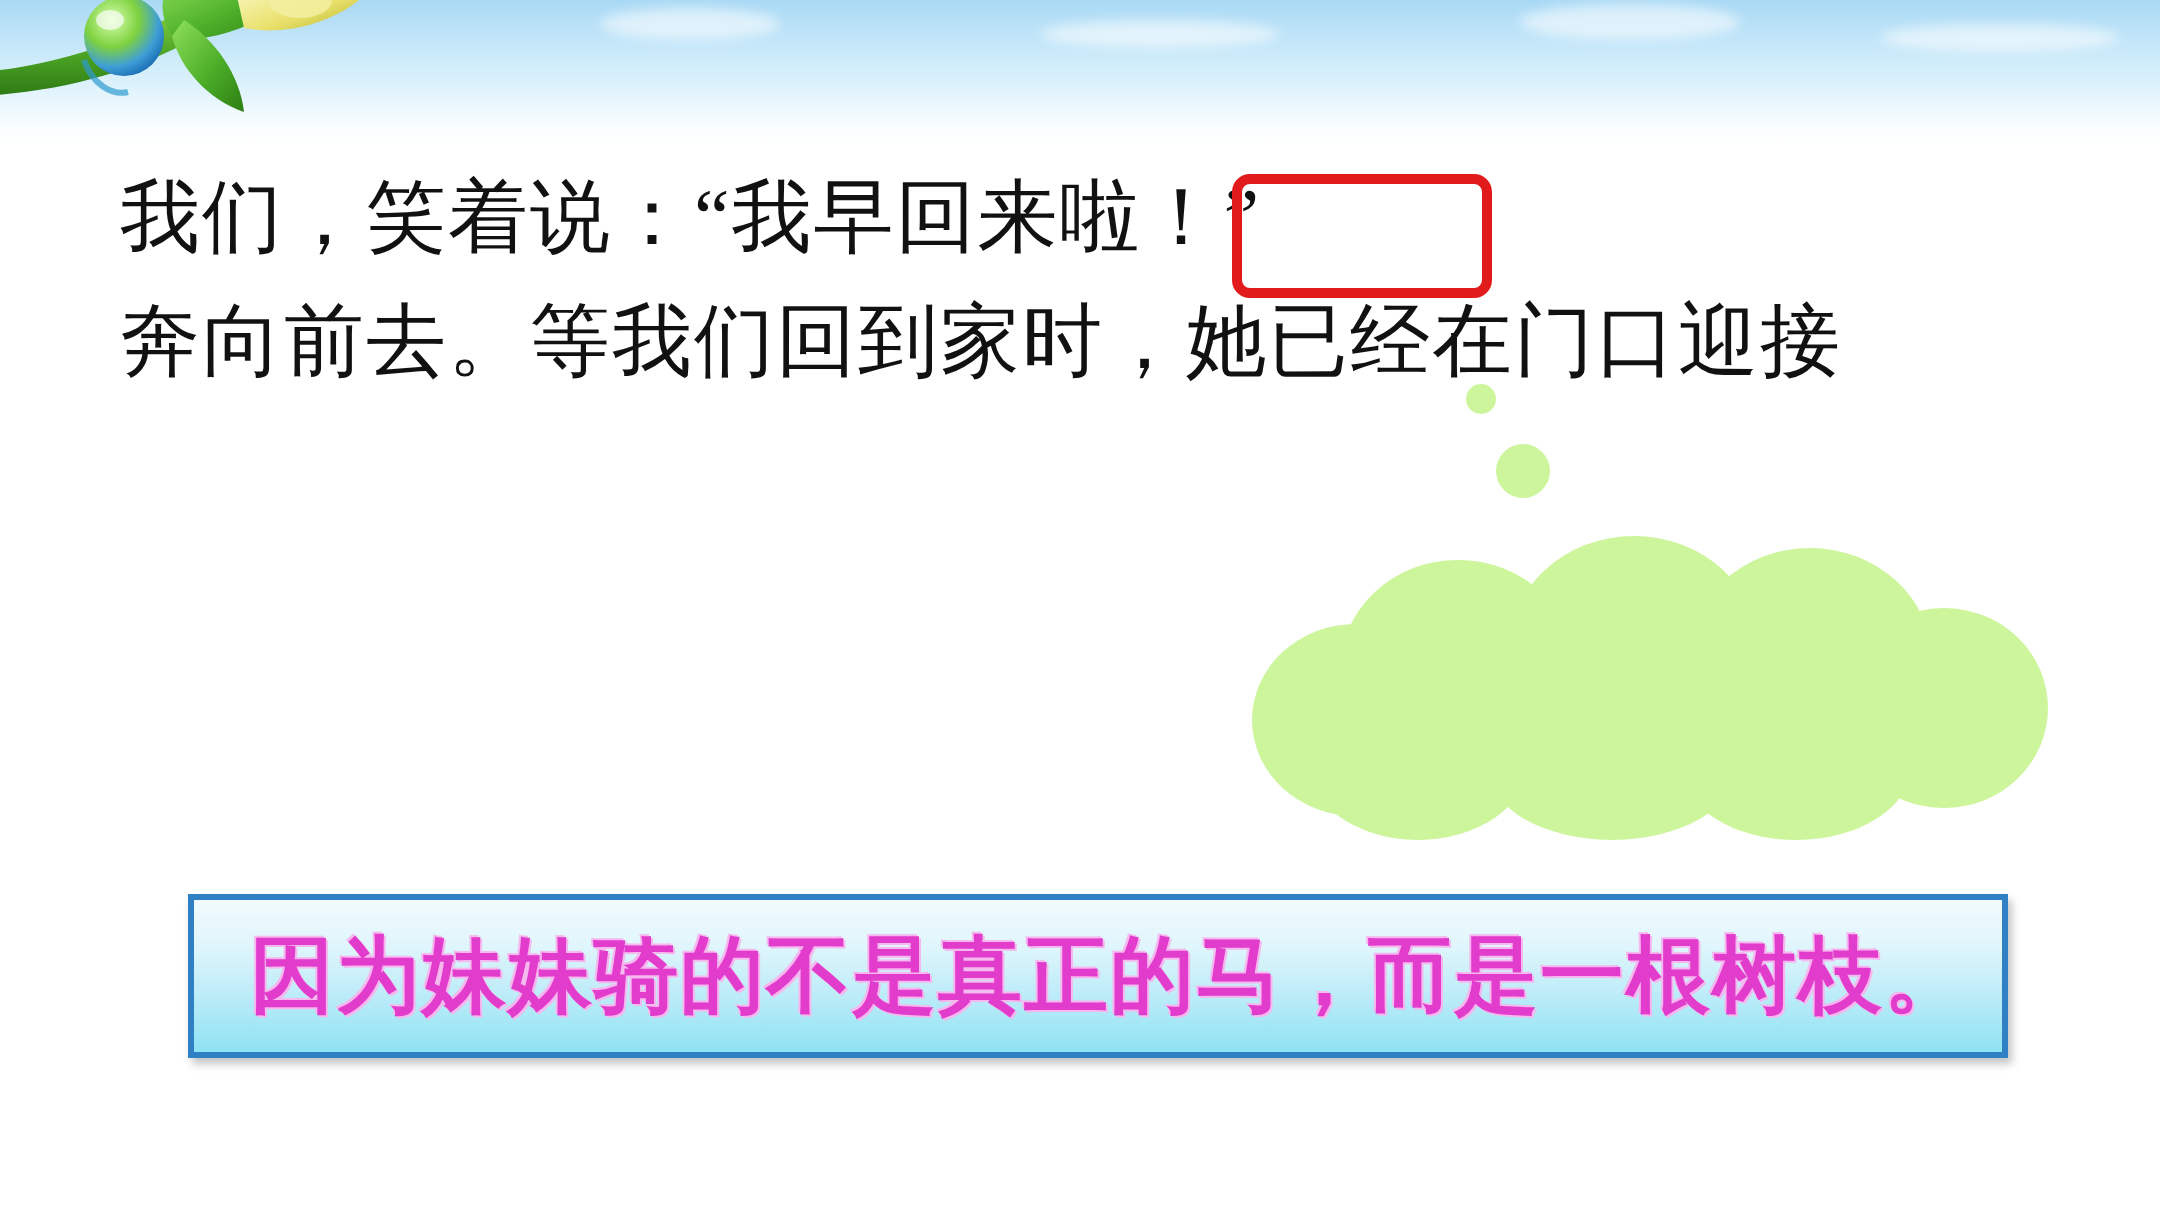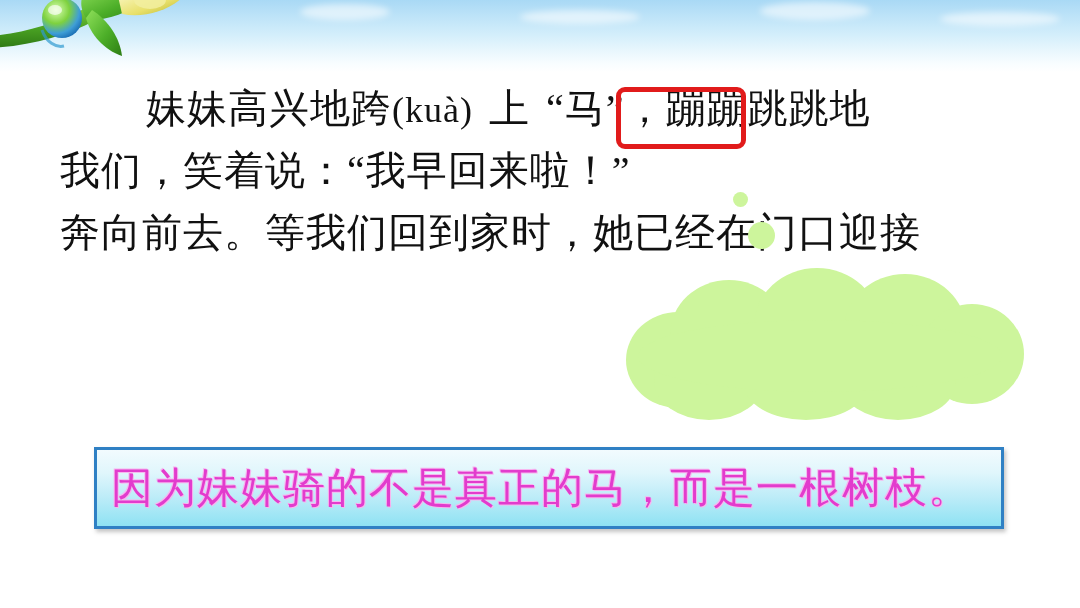--- a/index.html
+++ b/index.html
@@ -127,24 +127,24 @@
                 #f2fbfe 0%,
                 #e0f6fc 30%,
                 #bdecf8 62%,
                 #8ee2f3 100%);
     box-shadow: 2px 3px 4px rgba(90,90,90,0.35);
     display: flex;
     align-items: center;
     justify-content: flex-start;
   }
   .answer-text {
-    padding-left: 14px;
+    padding-left: 28px;
     color: #e23ccd;
     font-family: "Liberation Sans", "DejaVu Sans", sans-serif;
-    font-weight: normal;
+    font-weight: bold;
     font-size: 42px;
     letter-spacing: 1px;
     white-space: nowrap;
     text-shadow: 1px 1px 0 #f7b7ef, -1px -1px 0 #f7b7ef;
   }
 </style>
 </head>
 <body>
 
 <div id="slide">
@@ -185,23 +185,20 @@
       <path d="M118 2 C 140 -6, 166 -6, 182 4 C 166 18, 142 24, 122 20 Z" fill="url(#budg)"></path>
       <ellipse cx="150" cy="6" rx="16" ry="9" fill="#f2efa0" opacity="0.85"></ellipse>
       <circle cx="62" cy="24" r="20" fill="url(#dropg)"></circle>
       <ellipse cx="55" cy="16" rx="7" ry="5" fill="#ffffff" opacity="0.65"></ellipse>
       <path d="M42 36 C 46 48, 56 54, 64 52" stroke="#2f9ad0" stroke-width="3" fill="none" opacity="0.7"></path>
     </svg>
   </div>
 
   <div class="passage">
 
-    <div class="line">
-      <span class="indent"></span><span>妹妹高兴地跨</span><span class="pinyin">(kuà)</span><span class="gap"></span><span>上</span><span class="gap"></span><span>“马”</span><span>，蹦蹦跳跳地</span>
-    </div>
 
     <div class="line">我们，笑着说：“我早回来啦！”</div>
 
     <div class="line">奔向前去。等我们回到家时，她已经在门口迎接</div>
   </div>
 
   <div class="redbox"></div>
 
   <div class="dot d1"></div>
   <div class="dot d2"></div>

